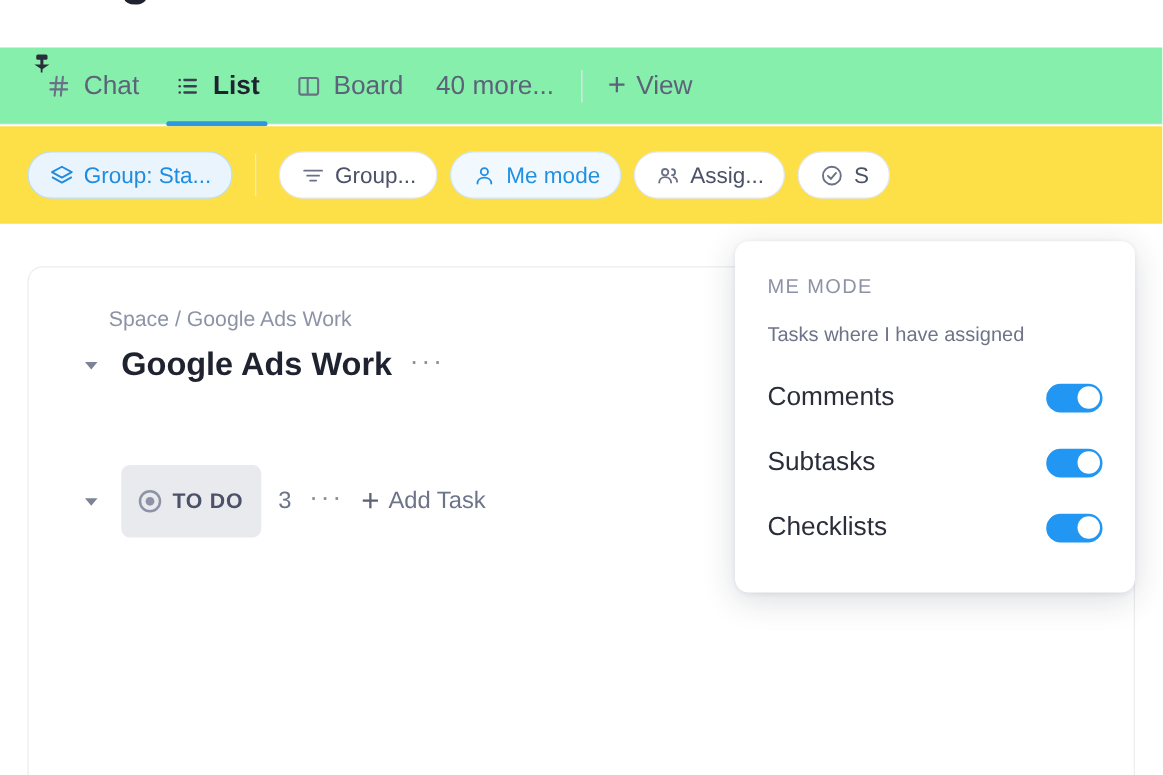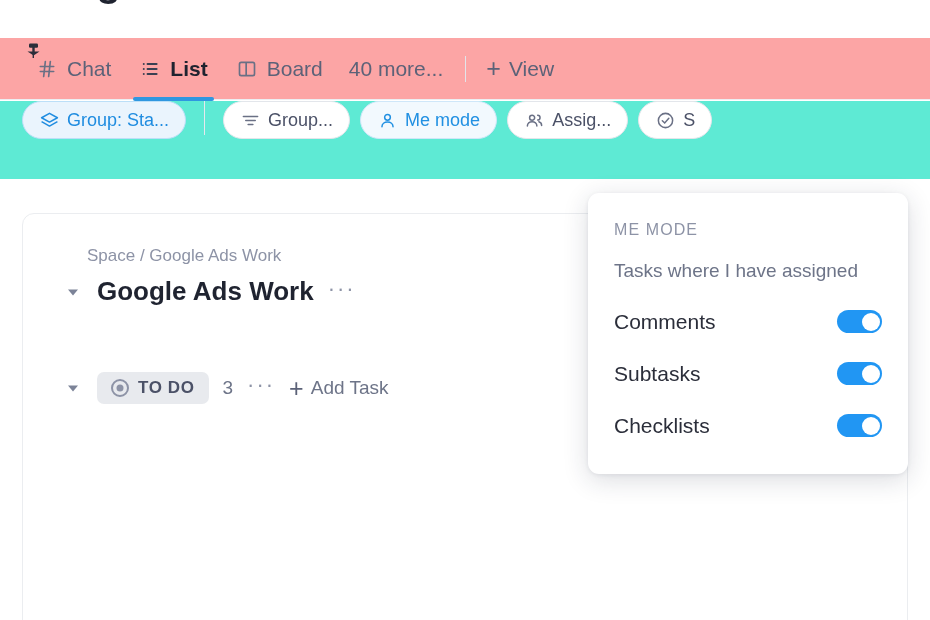--- a/index.html
+++ b/index.html
@@ -39,21 +39,21 @@
     position: absolute;
     left: 0;
     top: 38px;
     width: 930px;
     height: 62px;
     display: flex;
     align-items: center;
     padding-left: 22px;
     box-sizing: border-box;
     border-bottom: 1px solid #eceef1;
-    background: #fca5a5;
+    background: #86efac;
   }
   .tab {
     display: flex;
     align-items: center;
     gap: 9px;
     height: 62px;
     padding: 0 14px;
     font-size: 21px;
     color: #5c6278;
     position: relative;
@@ -114,25 +114,25 @@
   }
 
   
   .toolbar {
     position: absolute;
     left: 0;
     top: 101px;
     width: 930px;
     height: 78px;
     display: flex;
-    align-items: flex-start;
+    align-items: center;
     padding-left: 22px;
     box-sizing: border-box;
     gap: 10px;
-    background: #5eead4;
+    background: #fde047;
     overflow: hidden;
   }
   .pill {
     display: flex;
     align-items: center;
     gap: 8px;
     height: 38px;
     padding: 0 16px;
     border-radius: 19px;
     border: 1px solid #e3e6eb;
@@ -232,21 +232,21 @@
     display: flex;
     align-items: center;
     gap: 14px;
   }
   .status-chip {
     display: inline-flex;
     align-items: center;
     gap: 9px;
     background: #e8eaee;
     border-radius: 7px;
-    padding: 6px 14px;
+    padding: 19px 14px;
     font-size: 17px;
     font-weight: 700;
     letter-spacing: 0.6px;
     color: #4b5167;
     cursor: pointer;
   }
   .status-dot-icon {
     width: 18px;
     height: 18px;
     border-radius: 50%;
@@ -295,27 +295,27 @@
     overflow: hidden;
   }
   .panel-title {
     font-size: 16px;
     letter-spacing: 1.1px;
     color: #8d93a6;
     font-weight: 400;
   }
   .panel-desc {
     margin-top: 21px;
-    font-size: 19px;
+    font-size: 16px;
     color: #6d7488;
     white-space: nowrap;
   }
   .panel-opt {
     display: flex;
-    align-items: flex-start;
+    align-items: center;
     justify-content: space-between;
     margin-top: 28px;
   }
   .panel-opt:first-of-type { margin-top: 34px; }
   .panel-opt-label {
     font-size: 21px;
     color: #2b2e3a;
   }
   .toggle {
     width: 45px;

